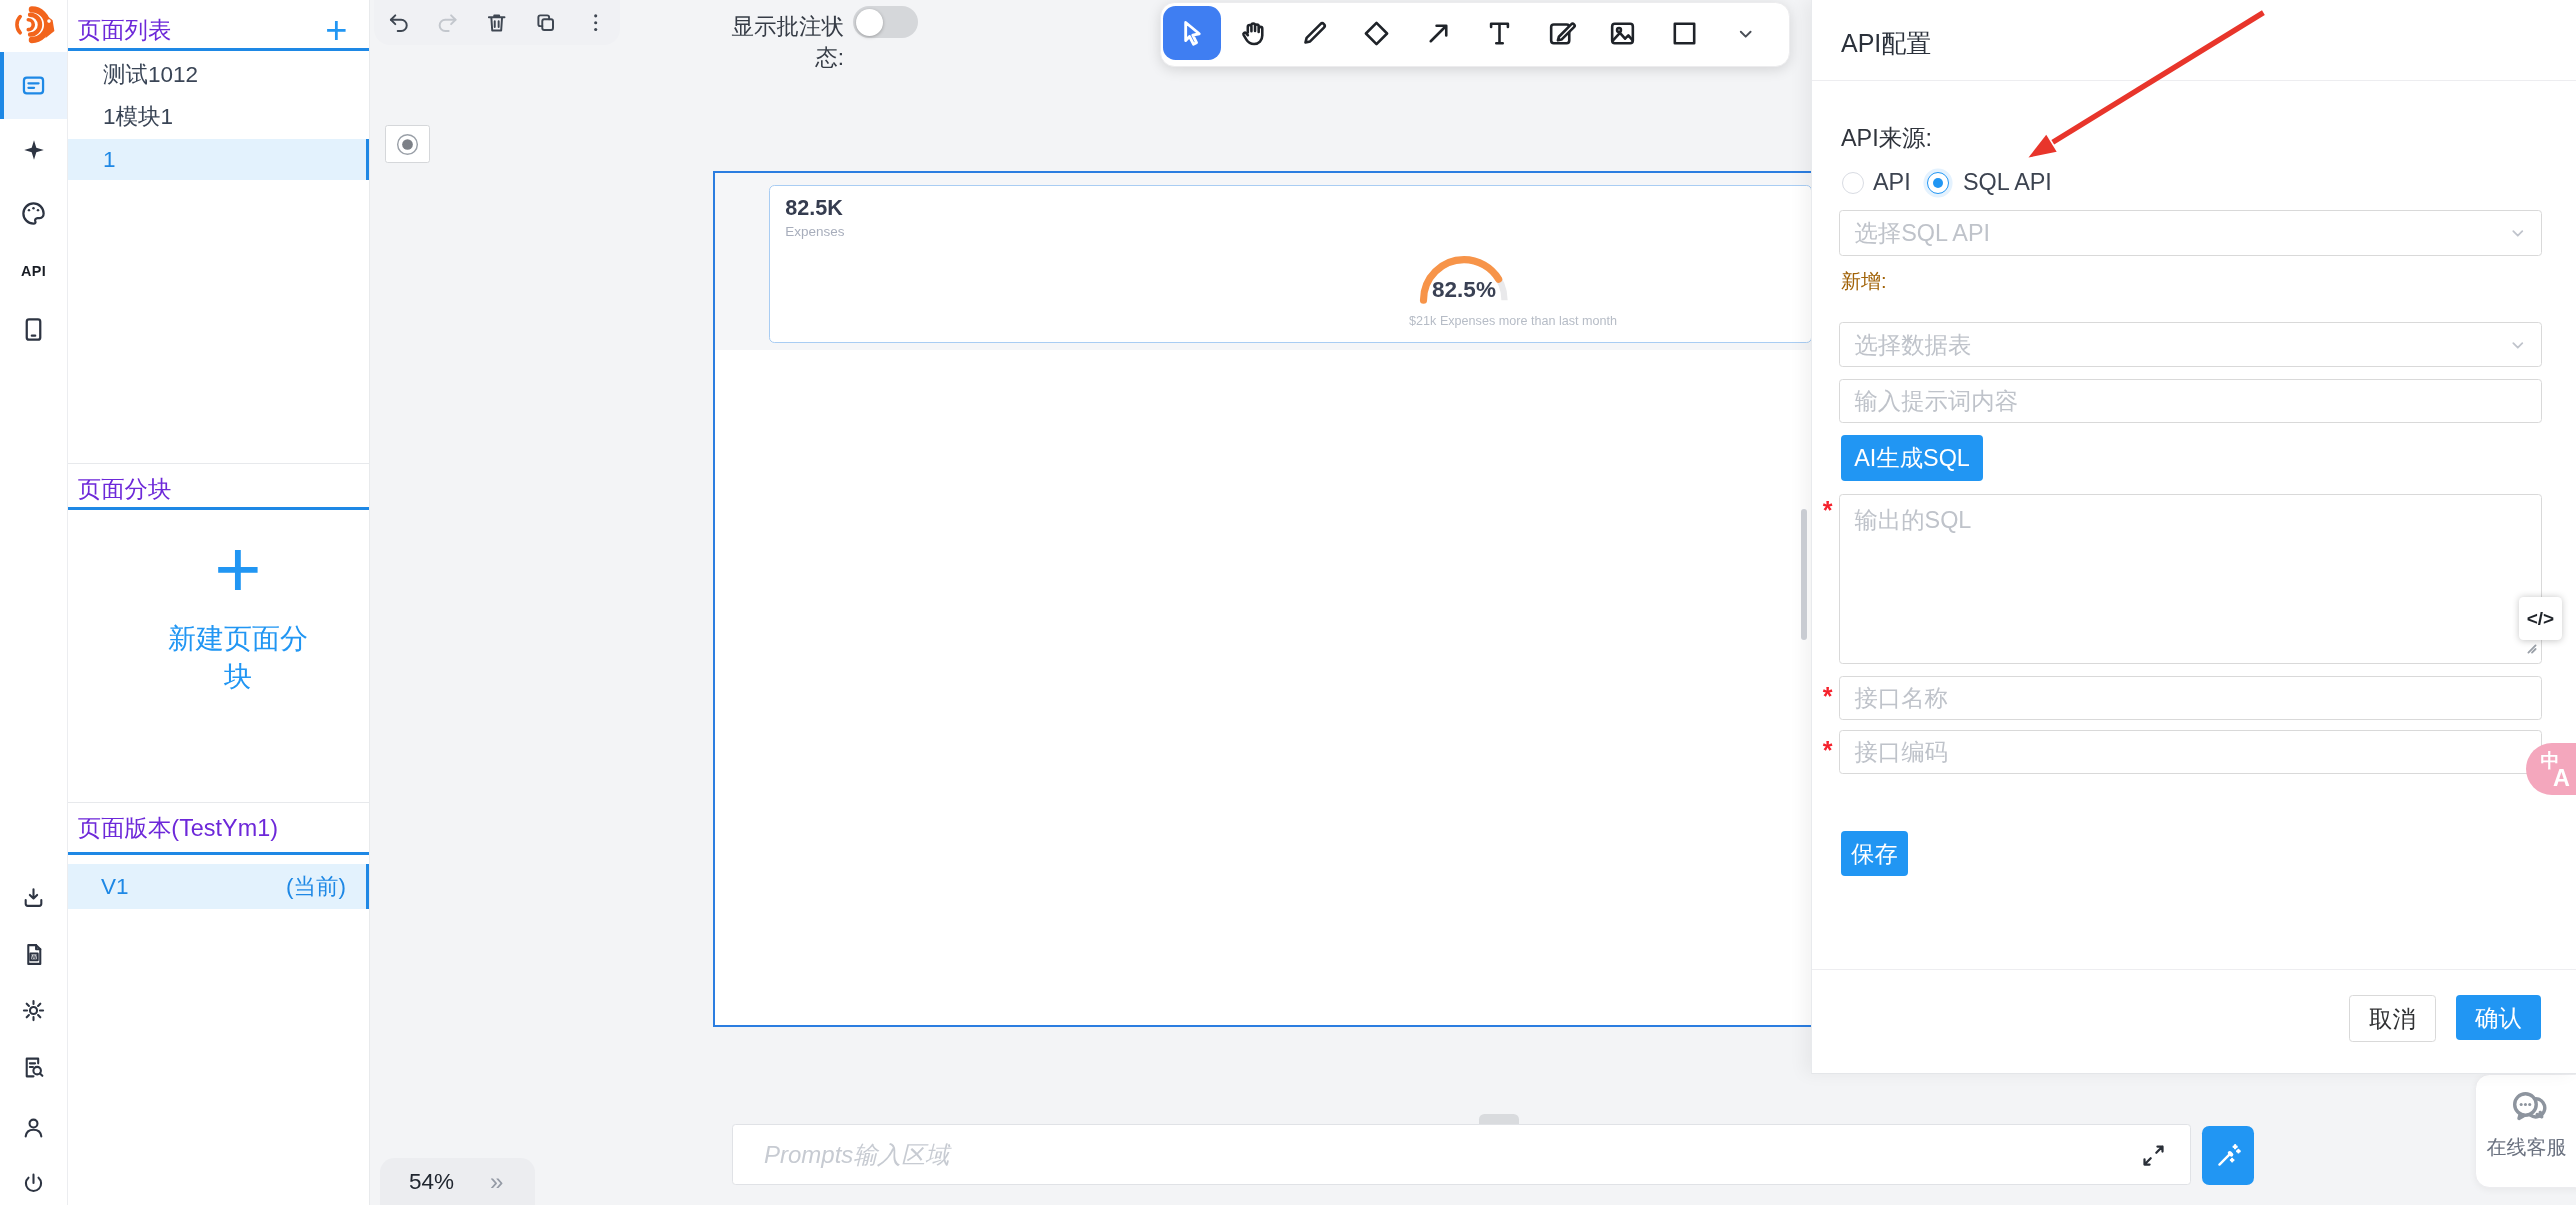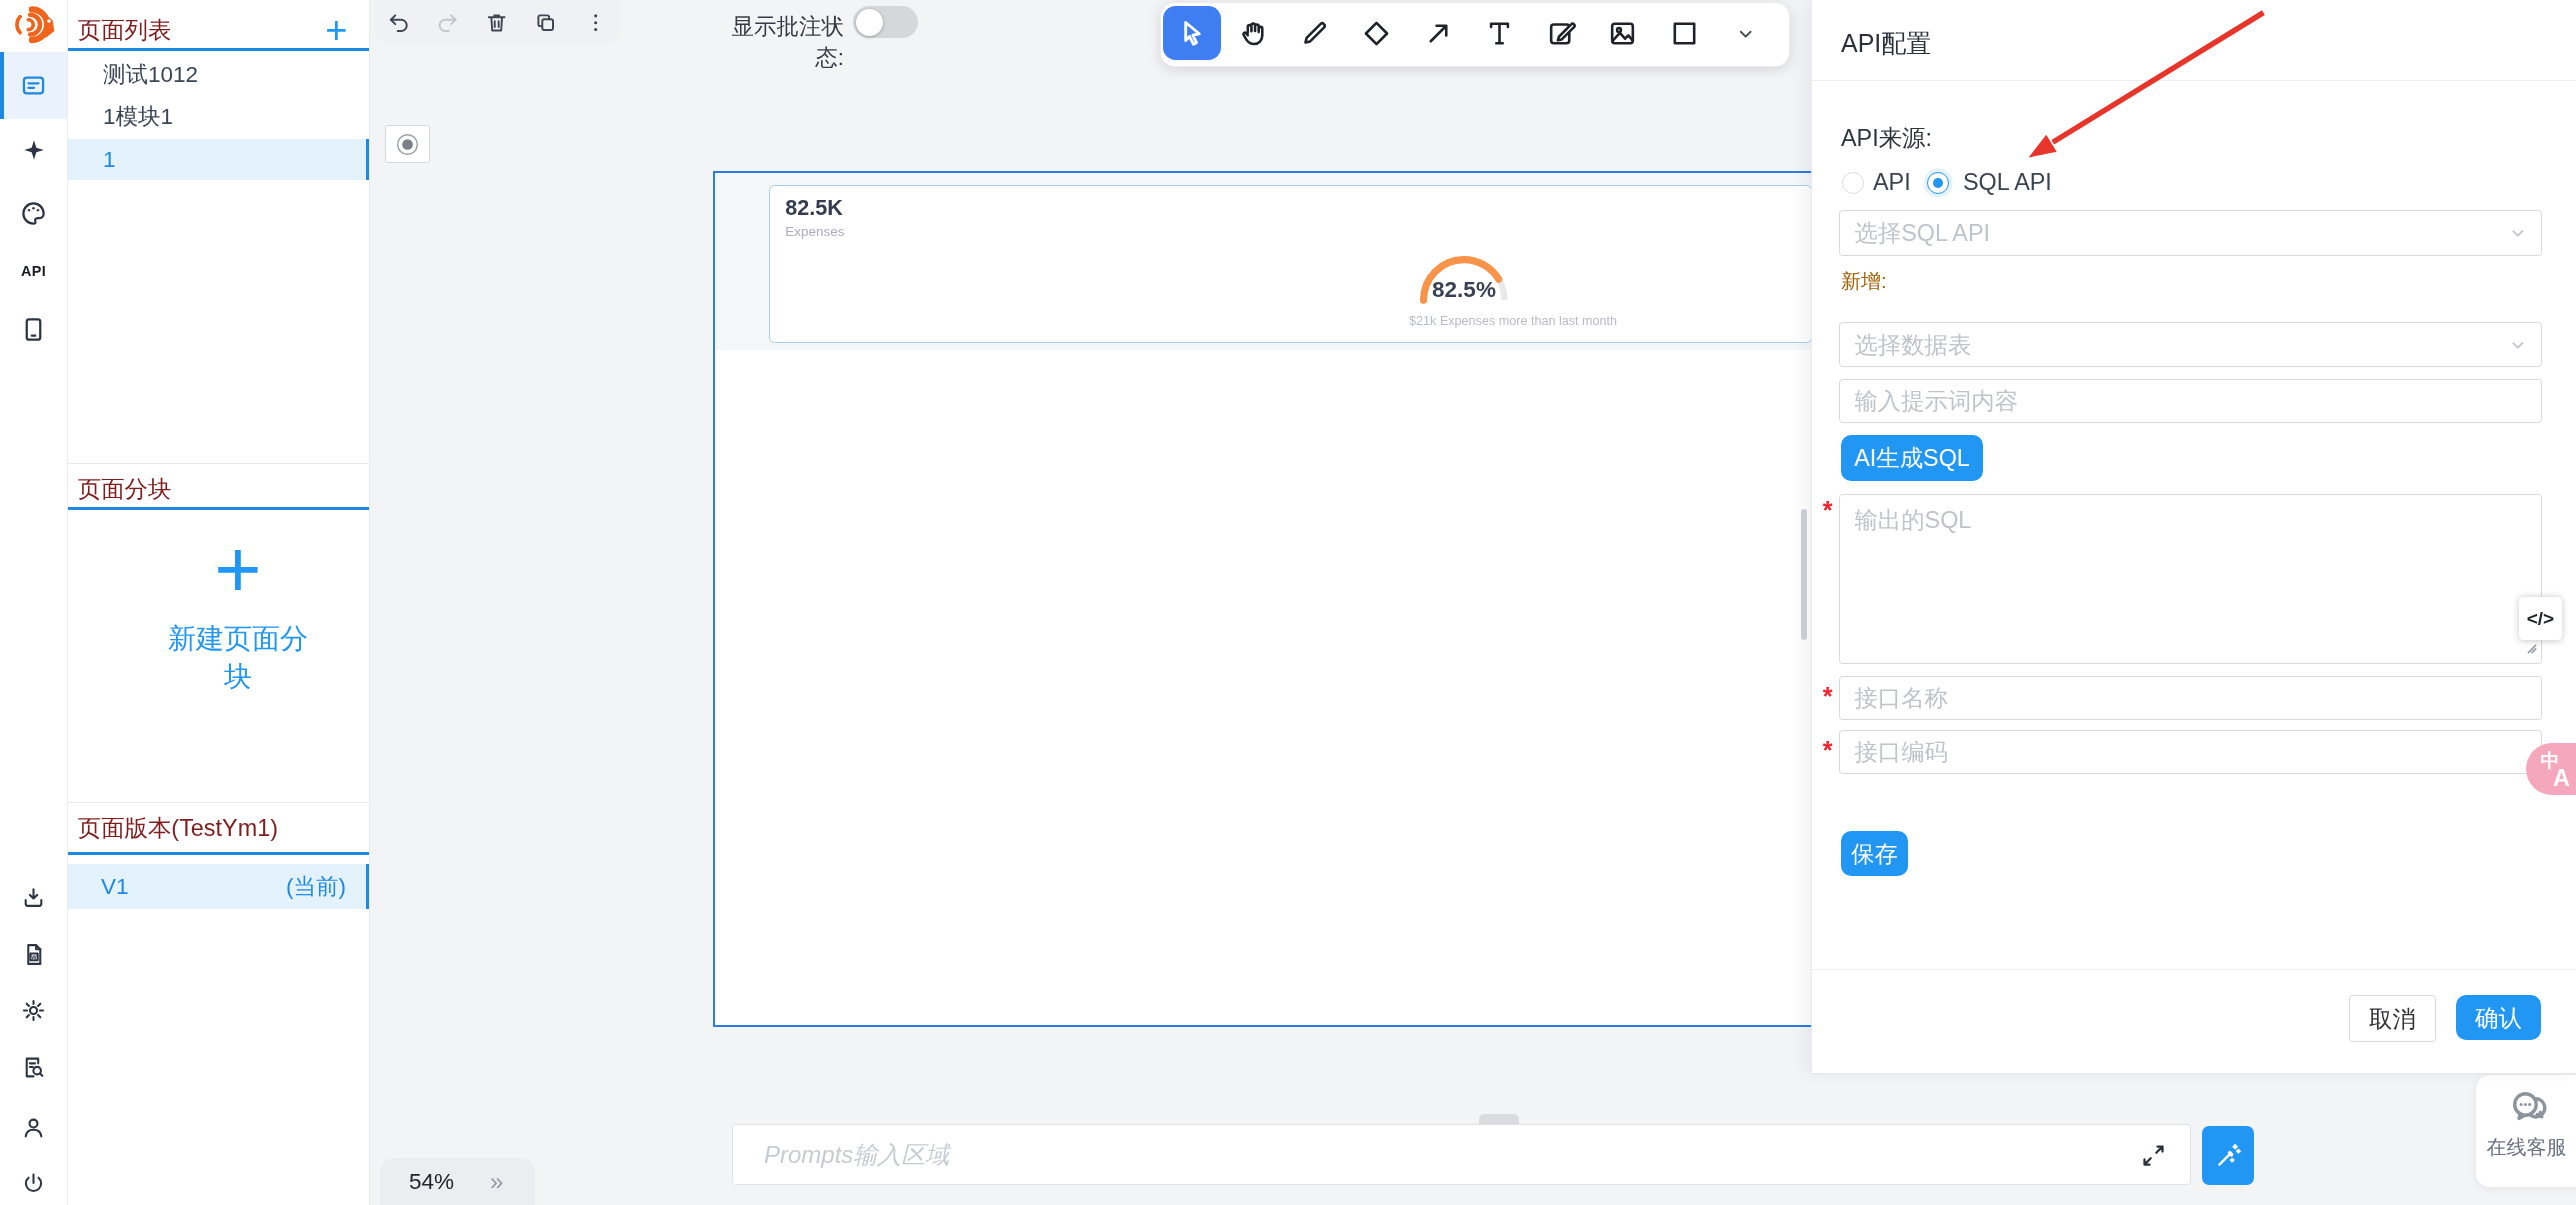--- a/index.html
+++ b/index.html
@@ -14,21 +14,21 @@
 
   
   #icon-rail{left:0;top:0;width:67px;height:1205px;background:#fff;border-right:0.9px solid #ecedf0;z-index:12}
   .rail-item{position:absolute;left:0;width:67px;height:50px;display:flex;align-items:center;justify-content:center;color:#2d3442;cursor:pointer}
   .rail-item.active{height:67px;background:#eaf3fd;color:#1e88e5}
   .rail-item.active::before{content:"";position:absolute;left:0;top:0;bottom:0;width:3.6px;background:#1e88e5}
   .api-txt{font-weight:bold;font-size:14.4px;letter-spacing:0.4px;color:#181c24}
 
   
   #page-panel{left:67px;top:0;width:302px;height:1205px;background:#fff;border-right:0.9px solid #e8eaec;z-index:11}
-  .sec-head{position:absolute;left:10.8px;right:0;color:#7f1d1d;font-size:23.4px}
+  .sec-head{position:absolute;left:10.8px;right:0;color:#6d28d9;font-size:23.4px}
   .sec-rule{position:absolute;left:0;right:0;height:2.7px;background:#1e88e5}
   .p-row{position:absolute;left:0;right:0;height:41px;line-height:41px;padding-left:36px;font-size:22.5px;color:#3a4556;cursor:pointer;box-sizing:border-box}
   .p-row.sel{background:#e3f2fd;color:#1e88e5;border-right:3.6px solid #1e88e5}
   .divider-h{position:absolute;left:0;right:0;height:0.9px;background:#e7e9ec}
   .v-row{position:absolute;left:0;right:0;height:45px;background:#e3f2fd;border-right:3.6px solid #1e88e5;color:#1e88e5;font-size:22.5px;line-height:45px;box-sizing:border-box;cursor:pointer}
 
   
   #undo-bar{left:374px;top:0;width:246px;height:45px;background:#f0f1f4;border-radius:0 0 16px 16px;display:flex;align-items:center;justify-content:space-around;z-index:3}
   .tb-ic{width:23.4px;height:23.4px;color:#3f4752;cursor:pointer}
   .tb-ic.dis{color:#c3c7cd}
@@ -75,21 +75,21 @@
   #src-label{position:absolute;left:29px;top:122px;font-size:23.4px;color:#30343c}
   .radio{position:absolute;width:20px;height:20px;border-radius:50%;border:1.8px solid #d9dce3;background:#fff;box-sizing:content-box;cursor:pointer}
   .radio.checked{border-color:#2196f3;box-shadow:0 0 0 3.6px rgba(33,150,243,.12)}
   .radio.checked::after{content:"";position:absolute;left:4.5px;top:4.5px;width:10.8px;height:10.8px;border-radius:50%;background:#2196f3}
   .radio-lab{position:absolute;font-size:23.4px;color:#3c4350;cursor:pointer}
   .field{position:absolute;left:27px;width:703px;border:0.9px solid #d9d9d9;border-radius:3.6px;background:#fff;box-sizing:border-box}
   .field input,.field textarea{width:100%;height:100%;border:none;outline:none;background:transparent;font-size:23.4px;color:#333;padding:9px 14.4px;box-sizing:border-box;font-family:inherit;resize:none}
   .field input::placeholder,.field textarea::placeholder{color:#bfc3ca}
   .sel-placeholder{position:absolute;left:14.4px;top:50%;transform:translateY(-50%);font-size:23.4px;color:#bfc3ca}
   .sel-chev{position:absolute;right:12.6px;top:50%;transform:translateY(-50%);width:21.6px;height:21.6px;color:#c0c4cc}
-  .blue-btn{position:absolute;background:#2196f3;color:#fff;border-radius:10px;display:flex;align-items:center;justify-content:center;font-size:23.4px;cursor:pointer}
+  .blue-btn{position:absolute;background:#2196f3;color:#fff;border-radius:4px;display:flex;align-items:center;justify-content:center;font-size:23.4px;cursor:pointer}
   .req{position:absolute;color:#f5222d;font-size:25px;font-weight:bold}
   #code-btn{position:absolute;left:707px;top:597px;width:43px;height:43px;background:#fff;border-radius:4.5px;box-shadow:0 0.9px 7.2px rgba(0,0,0,.22);display:flex;align-items:center;justify-content:center;font-size:19px;font-weight:bold;color:#1f2329;z-index:2;cursor:pointer}
   #ta-resize{position:absolute;left:711px;top:640px;width:14.4px;height:14.4px;color:#9aa0a8}
   #cancel-btn{position:absolute;left:537px;top:995px;width:85px;height:45px;background:#fff;border:0.9px solid #d9d9d9;border-radius:3.6px;display:flex;align-items:center;justify-content:center;font-size:23.4px;color:#303133;cursor:pointer}
 
   
   #red-arrow{left:2006px;top:0;width:270px;height:180px;z-index:40;pointer-events:none}
   #translate-badge{left:2526px;top:743px;width:76px;height:52px;background:#f4a7bd;border-radius:26px 0 0 26px;z-index:41;color:#fff;cursor:pointer}
   #translate-badge .t1{position:absolute;left:14.4px;top:5.4px;font-size:19px;font-weight:bold}
   #translate-badge .t2{position:absolute;left:27px;top:21.6px;font-size:23.4px;font-weight:bold}

